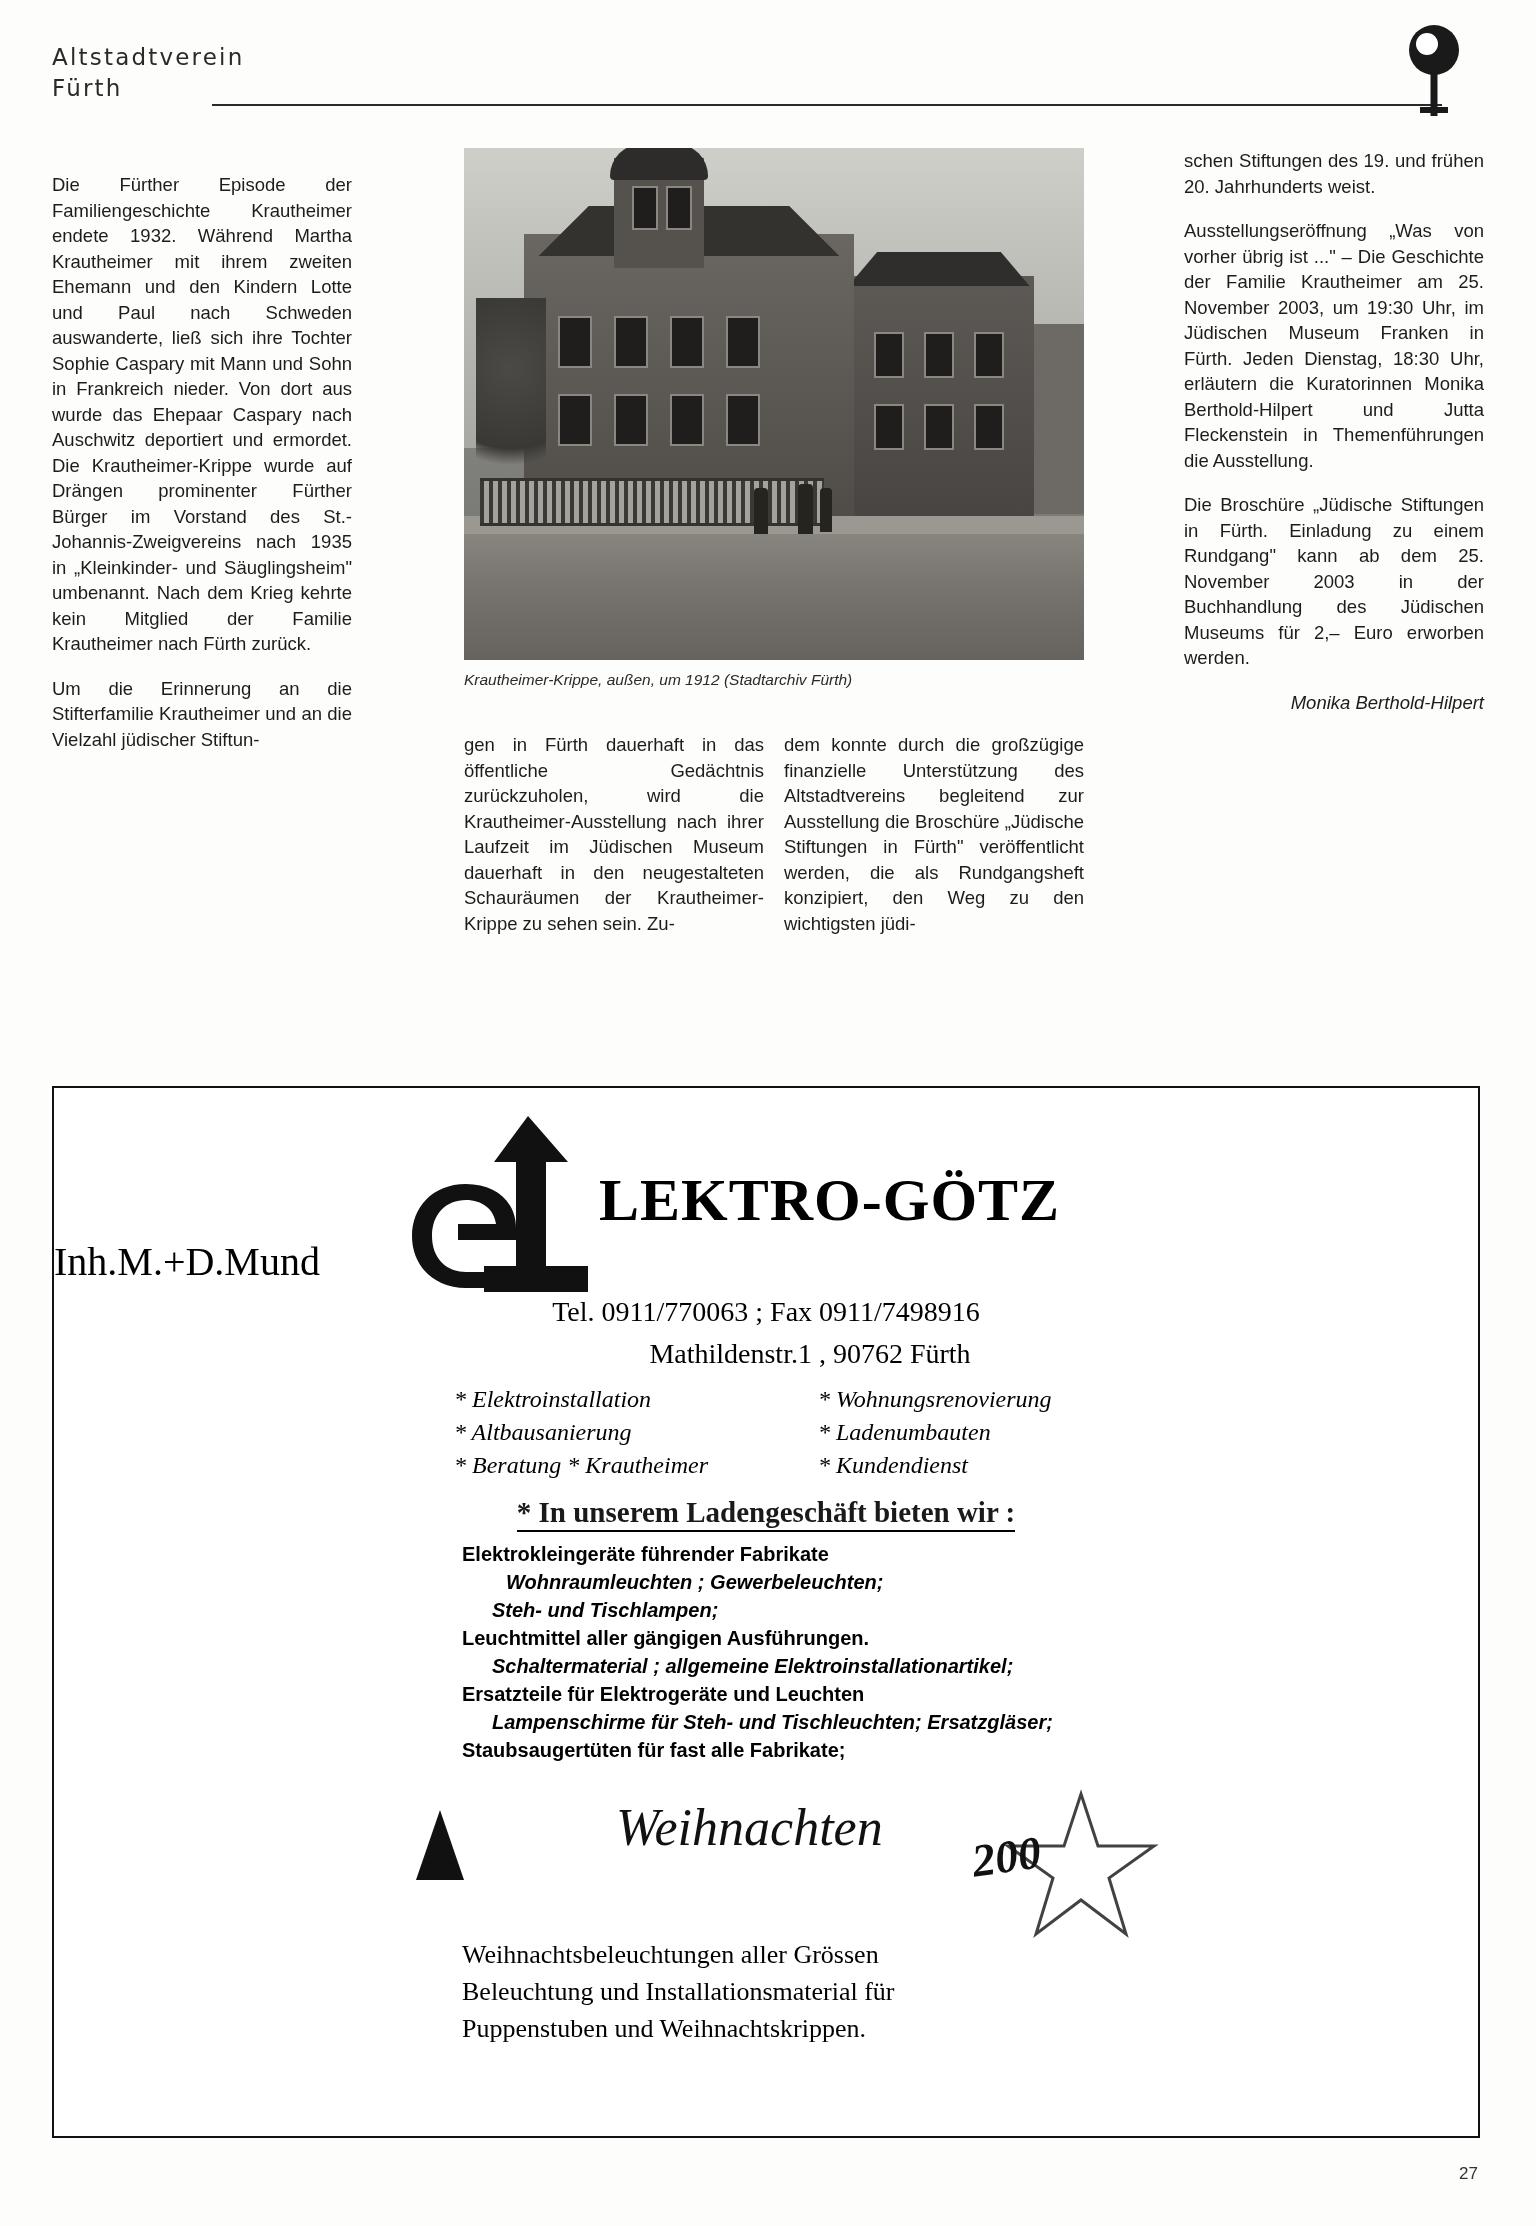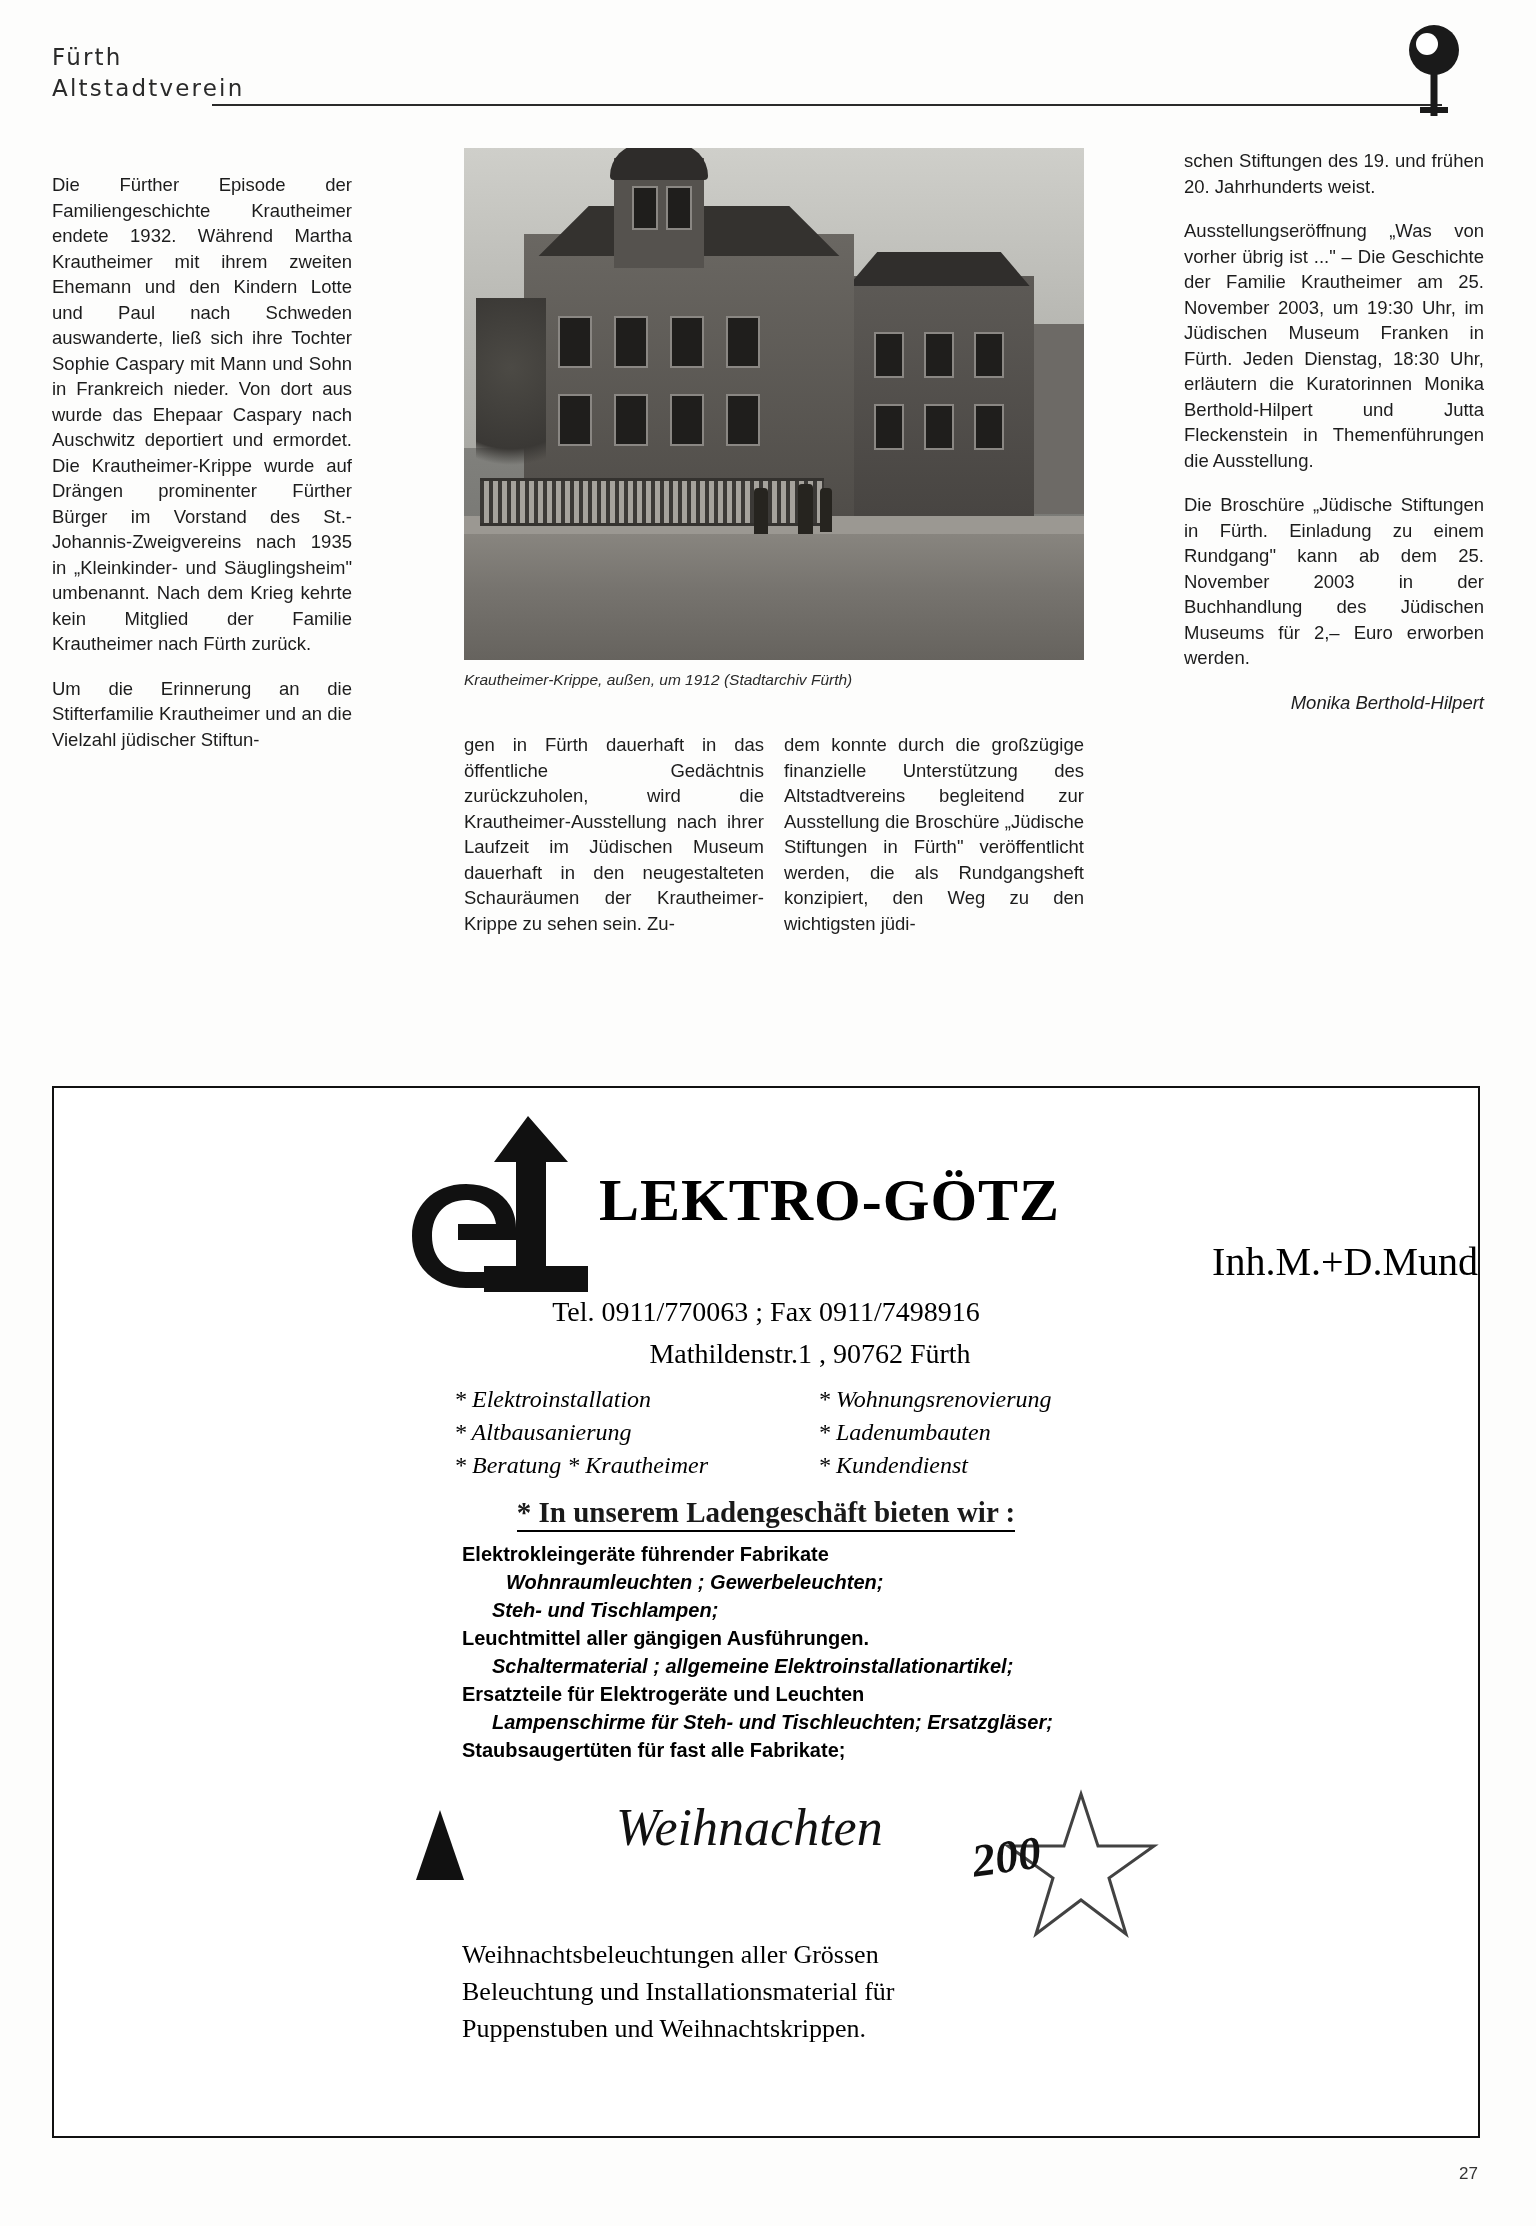--- a/index.html
+++ b/index.html
@@ -211,21 +211,21 @@
     left: 545px; top: 78px;
     font-family: "Liberation Serif", serif;
     font-size: 60px;
     font-weight: bold;
     letter-spacing: 1px;
     color: #000;
   }
   .ad-sub {
     position: absolute;
     left: 0; top: 150px; width: 100%;
-    text-align: right;
+    text-align: left;
     font-family: "Liberation Serif", serif;
     font-size: 40px;
     color: #000;
   }
   .ad-tel {
     position: absolute;
     left: 0; top: 208px; width: 100%;
     text-align: center;
     font-family: "Liberation Serif", serif;
     font-size: 28px;
@@ -340,22 +340,22 @@
     color: #333;
   }
 </style>
 </head>
 <body>
 
 <div class="page">
 
   <div class="masthead">
     <div class="masthead-title">
+      <div>Altstadtverein</div>
       <div>Fürth</div>
-      <div>Altstadtverein</div>
     </div>
     <div class="masthead-rule"></div>
     <div class="masthead-logo">
       <svg width="80" height="92" viewBox="0 0 80 92">
         <circle cx="40" cy="26" r="25" fill="#1a1a1a"></circle>
         <circle cx="33" cy="20" r="11" fill="#ffffff"></circle>
         <path d="M40 48 L40 92" stroke="#1a1a1a" stroke-width="7"></path>
         <path d="M26 86 L54 86" stroke="#1a1a1a" stroke-width="6"></path>
       </svg>
     </div>

